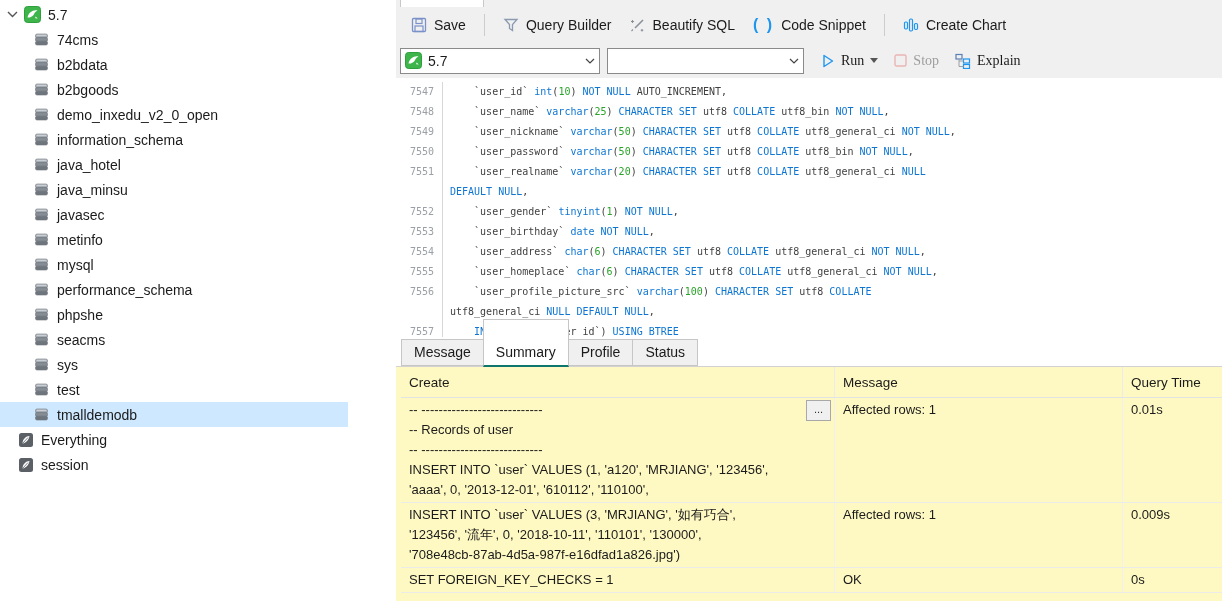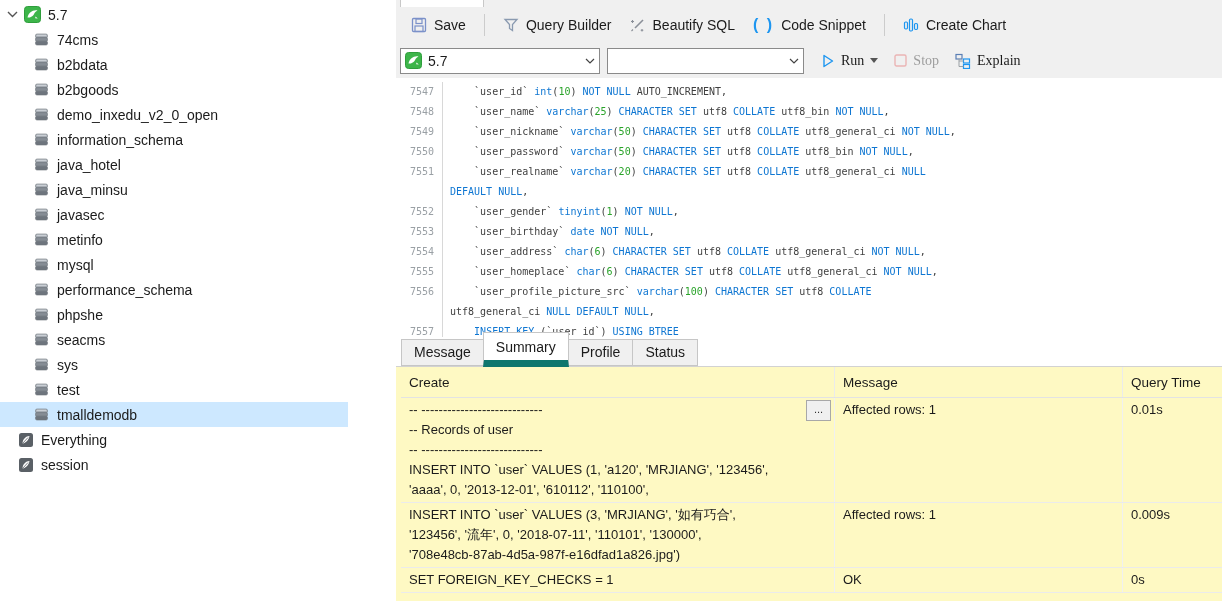--- a/index.html
+++ b/index.html
@@ -50,21 +50,21 @@
   
   .vscroll { position:absolute; right:0; width:19px; background:#f0f0f0; }
   .vscroll .arr { position:absolute; left:0; width:19px; height:17px; display:flex; align-items:center; justify-content:center; color:#555; }
   .vscroll .thumb { position:absolute; left:1px; width:17px; background:#cdcdcd; }
   .ed-scroll { top:0; height:259px; }
 
   
   .bottom { position:absolute; top:337px; left:0; width:874px; height:264px; background:#fef9c3; }
   .tabstrip { height:30px; display:flex; align-items:flex-end; padding-left:5px; border-bottom:1px solid #d2d2d2; background:#fff; }
   .rtab { font-size:14px; padding:4px 12px 5px 12px; background:#f0f0f0; border:1px solid #c6c6c6; margin-right:-1px; cursor:default; }
-  .rtab.active { background:#fff; border-bottom:7px solid #0f766e; margin-bottom:-1px; padding-top:6px; position:relative; z-index:2; }
+  .rtab.active { background:#fff; border-bottom:2px solid #0f766e; margin-bottom:-1px; padding-top:24px; position:relative; z-index:2; }
 
   .rtable { position:absolute; top:30px; left:5px; right:19px; bottom:0; font-size:13px; }
   .rt-header { display:grid; grid-template-columns:434px 288px 1fr; height:31px; border-bottom:1px solid #e3e3e3; }
   .rt-header > div { display:flex; align-items:center; padding:0 8px; border-right:1px solid #ebebeb; font-size:13.5px; }
   .rt-row { display:grid; grid-template-columns:434px 288px 1fr; border-bottom:1px solid #ebebeb; }
   .rt-cell { padding:2px 8px; line-height:20px; border-right:1px solid #f0f0f0; white-space:pre-wrap; word-break:break-all; position:relative; }
   .ellipsis-btn { position:absolute; top:2px; right:3px; width:25px; height:21px; background:#f0f0f0; border:1px solid #a8a8a8;
     font-size:11px; line-height:17px; text-align:center; color:#333; }
   .bt-scroll { top:30px; height:234px; }
 
@@ -484,21 +484,21 @@
               <div class="rt-cell">-- ----------------------------
 -- Records of user
 -- ----------------------------
 INSERT INTO `user` VALUES (1, 'a120', 'MRJIANG', '123456',
 'aaaa', 0, '2013-12-01', '610112', '110100',<div class="ellipsis-btn">...</div></div>
               <div class="rt-cell">Affected rows: 1</div>
               <div class="rt-cell">0.01s</div>
             </div>
             <div class="rt-row">
               <div class="rt-cell">INSERT INTO `user` VALUES (3, 'MRJIANG', '如有巧合',
-'123456', '流年', 0, '2018-07-11', '110101', '130000',
+'123456', '流年', 0, '2018-10-11', '110101', '130000',
 '708e48cb-87ab-4d5a-987f-e16dfad1a826.jpg')</div>
               <div class="rt-cell">Affected rows: 1</div>
               <div class="rt-cell">0.009s</div>
             </div>
             <div class="rt-row">
               <div class="rt-cell">SET FOREIGN_KEY_CHECKS = 1</div>
               <div class="rt-cell">OK</div>
               <div class="rt-cell">0s</div>
             </div>
           </div>

